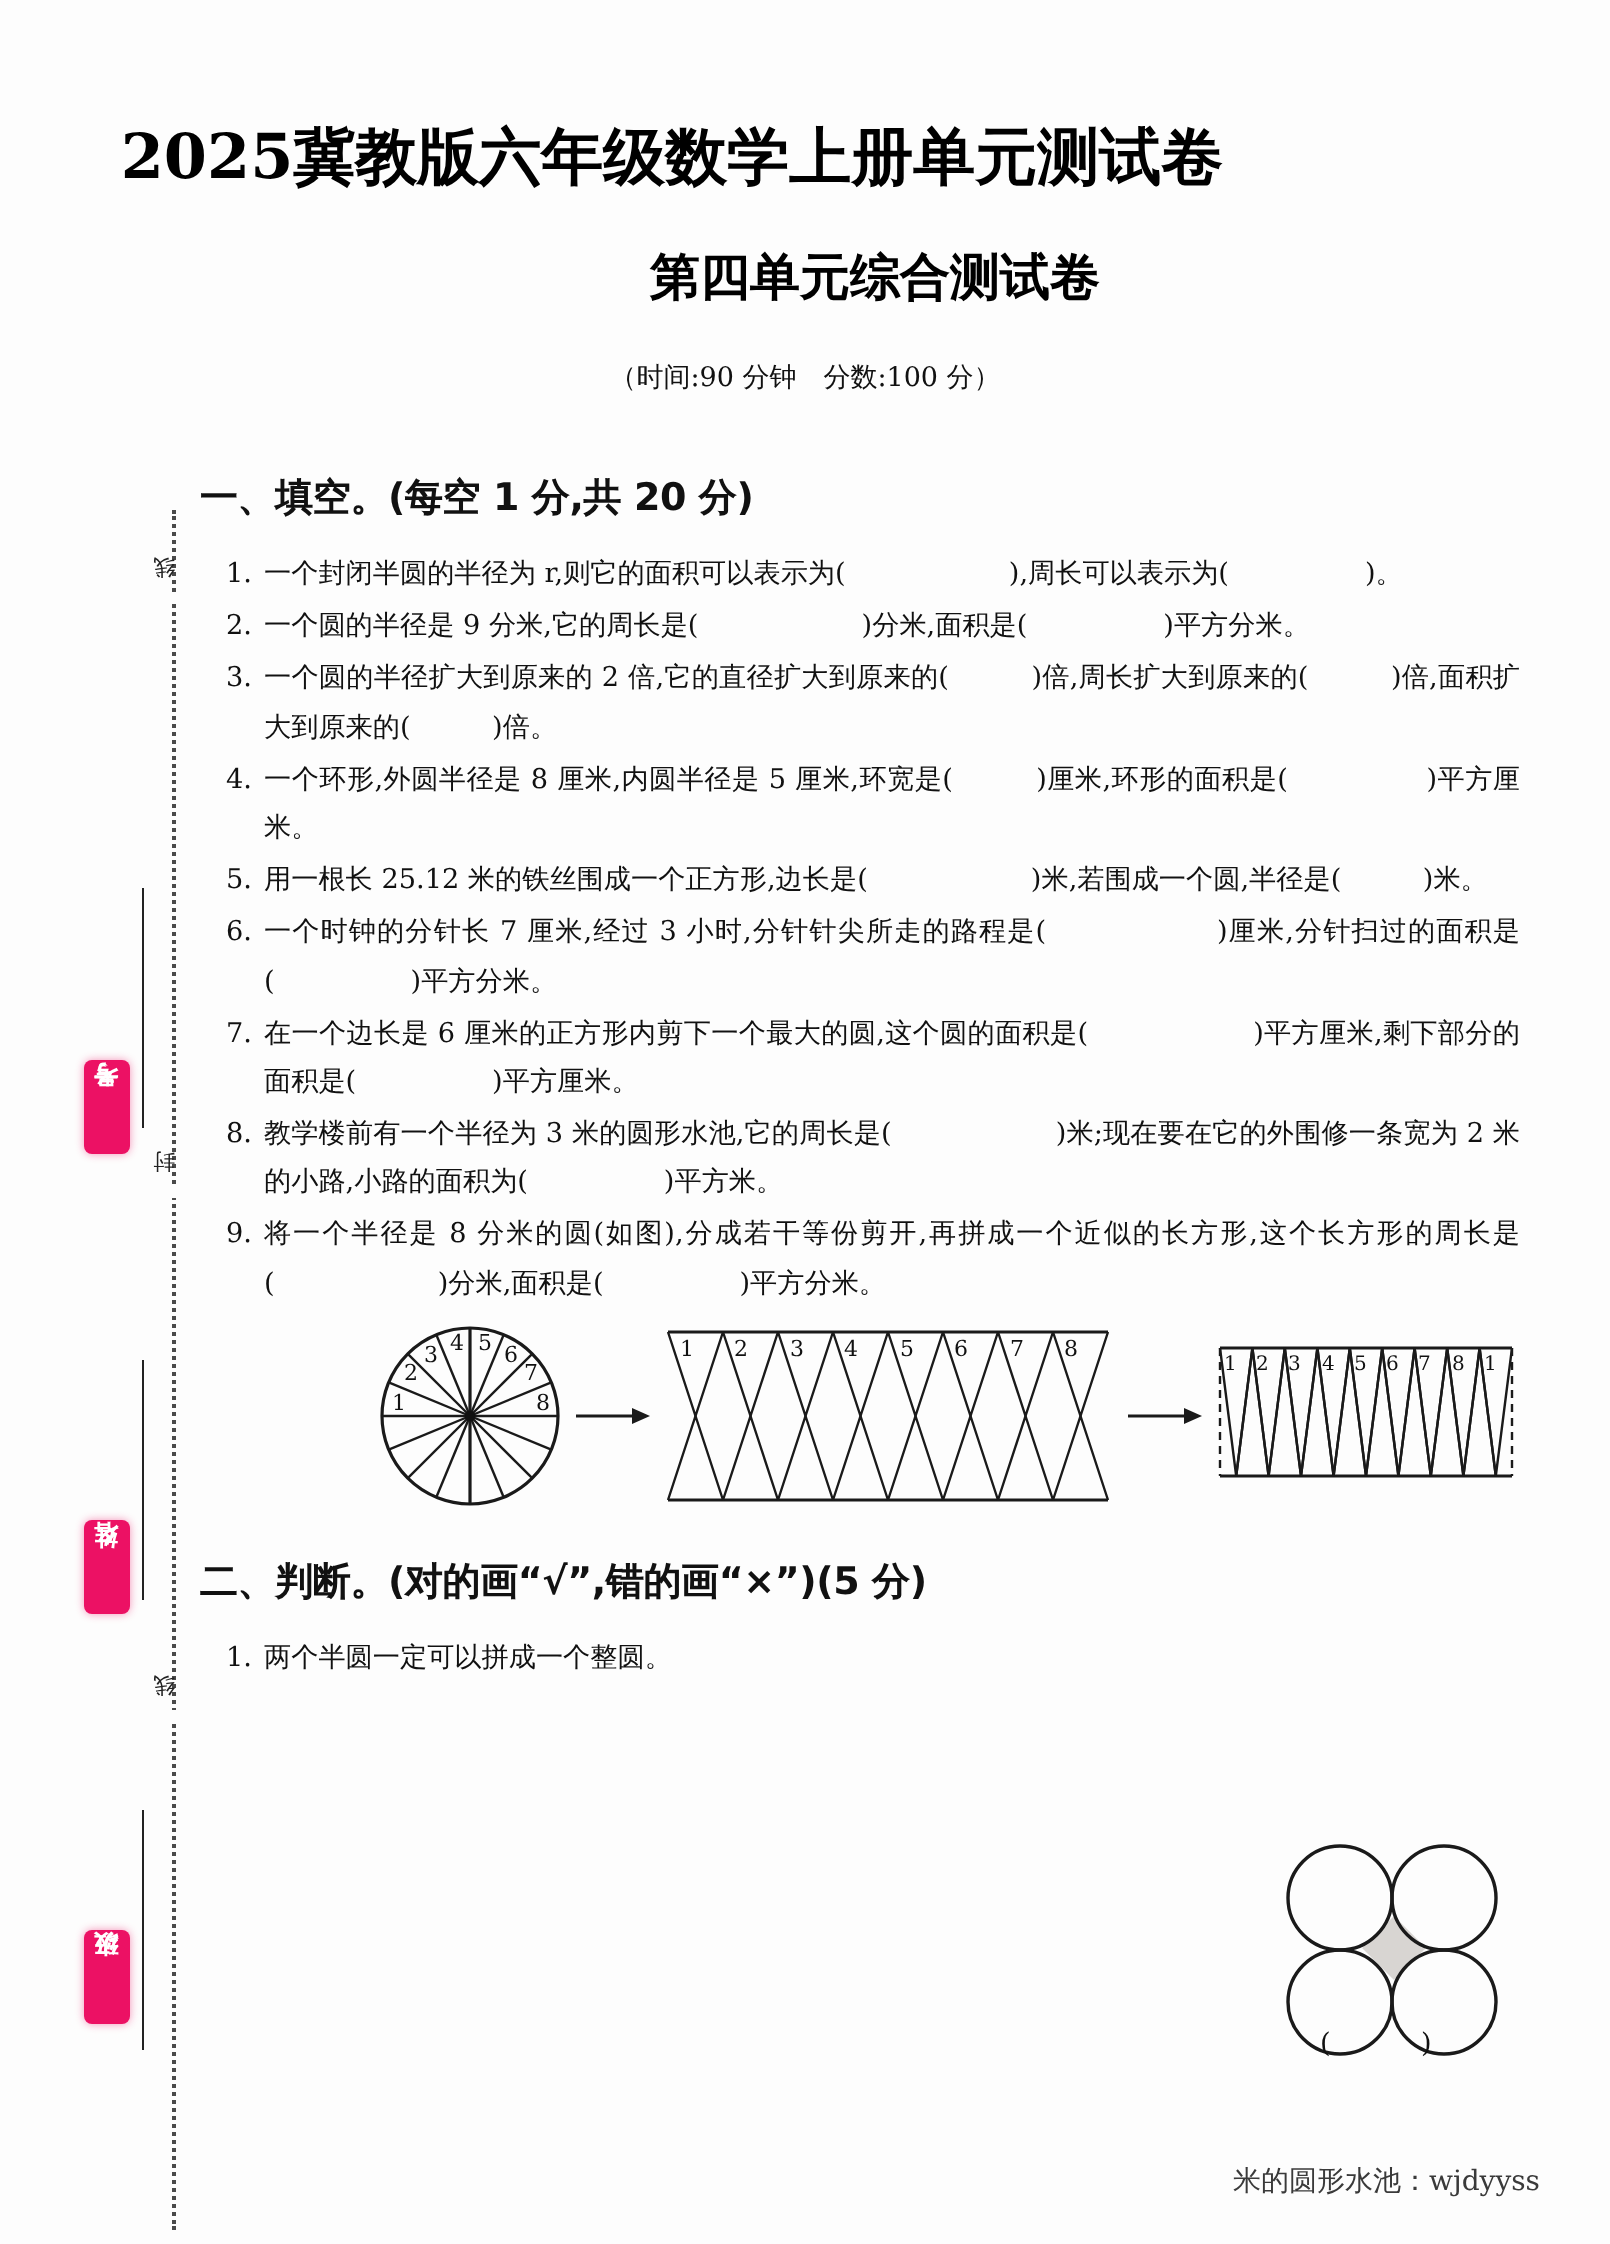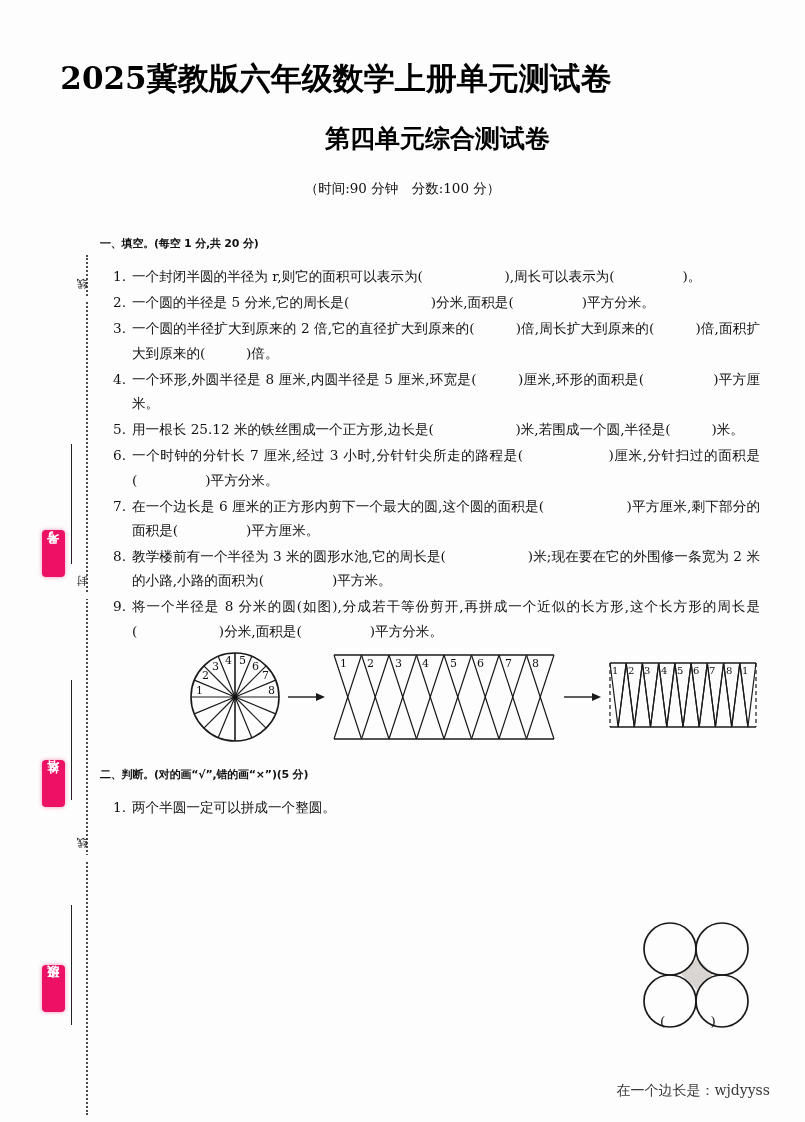--- a/index.html
+++ b/index.html
@@ -122,21 +122,21 @@
   }
 
   
   .content {
     position: absolute;
     left: 100px;
     top: 236px;
     width: 660px;
   }
   .section-head {
-    font-size: 11px;
+    font-size: 19px;
     font-weight: bold;
     font-family: "DejaVu Sans", "Liberation Sans", sans-serif;
     margin: 0 0 13px 0;
     letter-spacing: -0.2px;
   }
   .q {
     display: flex;
     font-size: 13.6px;
     line-height: 1.78;
     margin-bottom: 2px;
@@ -218,21 +218,21 @@
   <div class="content">
 
     <div class="section-head">一、填空。(每空 1 分,共 20 分)</div>
 
     <div class="q indent-q">
       <span class="q-num">1.</span>
       <span class="q-body">一个封闭半圆的半径为 r,则它的面积可以表示为(　　　　　　),周长可以表示为(　　　　　)。</span>
     </div>
     <div class="q indent-q">
       <span class="q-num">2.</span>
-      <span class="q-body">一个圆的半径是 5 分米,它的周长是(　　　　　　)分米,面积是(　　　　　)平方分米。</span>
+      <span class="q-body">一个圆的半径是 9 分米,它的周长是(　　　　　　)分米,面积是(　　　　　)平方分米。</span>
     </div>
     <div class="q indent-q">
       <span class="q-num">3.</span>
       <span class="q-body">一个圆的半径扩大到原来的 2 倍,它的直径扩大到原来的(　　　)倍,周长扩大到原来的(　　　)倍,面积扩大到原来的(　　　)倍。</span>
     </div>
     <div class="q indent-q">
       <span class="q-num">4.</span>
       <span class="q-body">一个环形,外圆半径是 8 厘米,内圆半径是 5 厘米,环宽是(　　　)厘米,环形的面积是(　　　　　)平方厘米。</span>
     </div>
     <div class="q indent-q">
@@ -390,16 +390,16 @@
     <g fill="none" stroke="#1a1a1a" stroke-width="1.7">
       <circle cx="33" cy="27" r="26"></circle>
       <circle cx="85" cy="27" r="26"></circle>
       <circle cx="33" cy="79" r="26"></circle>
       <circle cx="85" cy="79" r="26"></circle>
     </g>
   </svg>
   <div class="paren-q10">(　　)</div>
 
   <div class="footer">
-    <span class="wx">在一个边长是：wjdyyss</span>
+    <span class="wx">米的圆形水池：wjdyyss</span>
   </div>
 
 </div>
 
 </body></html>

